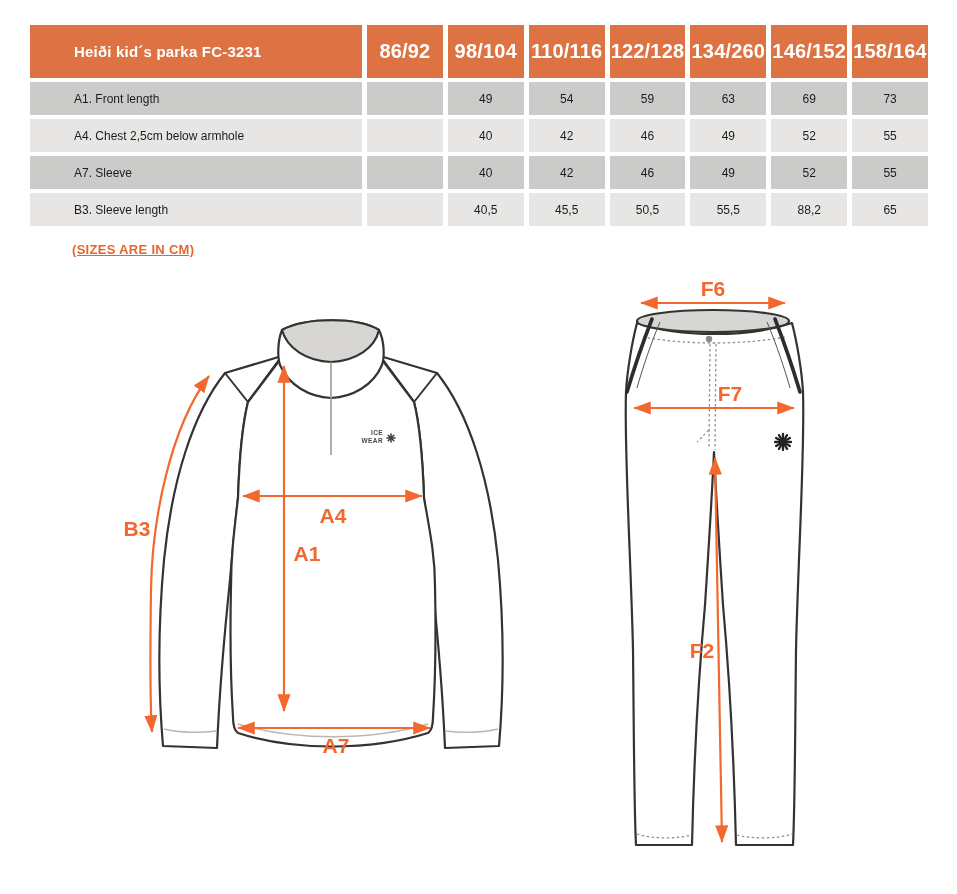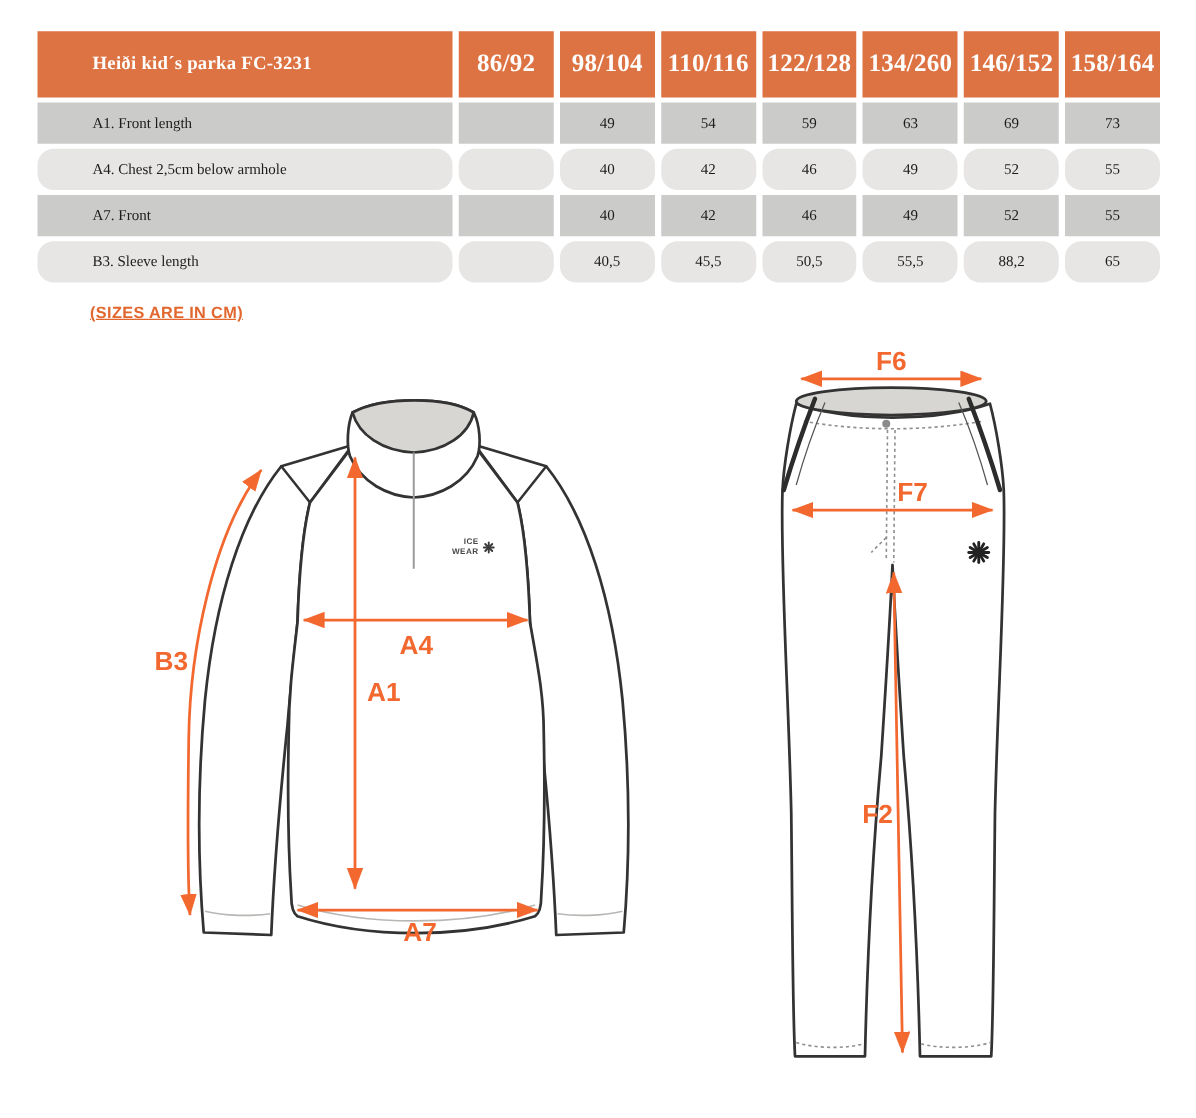--- a/index.html
+++ b/index.html
@@ -6,32 +6,32 @@
   .stage{
     position:relative;width:957px;height:894px;background:#fff;overflow:hidden;
     font-family:"Liberation Sans",sans-serif;
   }
   
   .size-table{
     position:absolute;left:30px;top:25px;width:898px;
     display:grid;
     grid-template-columns:332px repeat(7,1fr);
     grid-template-rows:53px repeat(4,33px);
-    column-gap:5px;row-gap:4px;font-family:Liberation Serif, serif;
+    column-gap:5px;row-gap:4px;
   }
   .cell{display:flex;align-items:center;justify-content:center;}
   .th{
     background:var(--header-bg,#DD7343);color:#fff;font-weight:bold;
     font-size:20px;letter-spacing:.2px;
   }
   .title-cell{justify-content:flex-start;padding-left:44px;font-size:15px;}
   .td{color:#1c1c1c;font-size:12px;}
   .label-cell{justify-content:flex-start;padding-left:44px;}
   .row-dark{background:var(--row-dark,#CBCBC9);}
-  .row-light{background:var(--row-light,#E7E6E4);border-radius:13px;}
+  .row-light{background:var(--row-light,#E7E6E4);}
   
   .note{
     position:absolute;left:72px;top:242px;
     color:var(--note-text,#E2672F);font-size:13px;font-weight:600;letter-spacing:.3px;text-decoration:underline;
   }
   
   .diagram{position:absolute;left:0;top:280px;width:957px;height:600px;}
   .outline{fill:#ffffff;stroke:var(--line,#333333);stroke-width:2.2;stroke-linejoin:round;stroke-linecap:round;}
   .seam{fill:none;stroke:var(--line,#333333);stroke-width:2;stroke-linecap:round;}
   .grayfill{fill:var(--fill-gray,#D8D6D3);stroke:var(--line,#333333);stroke-width:2.2;stroke-linejoin:round;}
@@ -69,21 +69,21 @@
       <div class="cell td value-cell row-dark">69</div>
       <div class="cell td value-cell row-dark">73</div>
       <div class="cell td label-cell row-light">A4. Chest 2,5cm below armhole</div>
       <div class="cell td value-cell row-light"></div>
       <div class="cell td value-cell row-light">40</div>
       <div class="cell td value-cell row-light">42</div>
       <div class="cell td value-cell row-light">46</div>
       <div class="cell td value-cell row-light">49</div>
       <div class="cell td value-cell row-light">52</div>
       <div class="cell td value-cell row-light">55</div>
-      <div class="cell td label-cell row-dark">A7. Front</div>
+      <div class="cell td label-cell row-dark">A7. Sleeve</div>
       <div class="cell td value-cell row-dark"></div>
       <div class="cell td value-cell row-dark">40</div>
       <div class="cell td value-cell row-dark">42</div>
       <div class="cell td value-cell row-dark">46</div>
       <div class="cell td value-cell row-dark">49</div>
       <div class="cell td value-cell row-dark">52</div>
       <div class="cell td value-cell row-dark">55</div>
       <div class="cell td label-cell row-light">B3. Sleeve length</div>
       <div class="cell td value-cell row-light"></div>
       <div class="cell td value-cell row-light">40,5</div>

